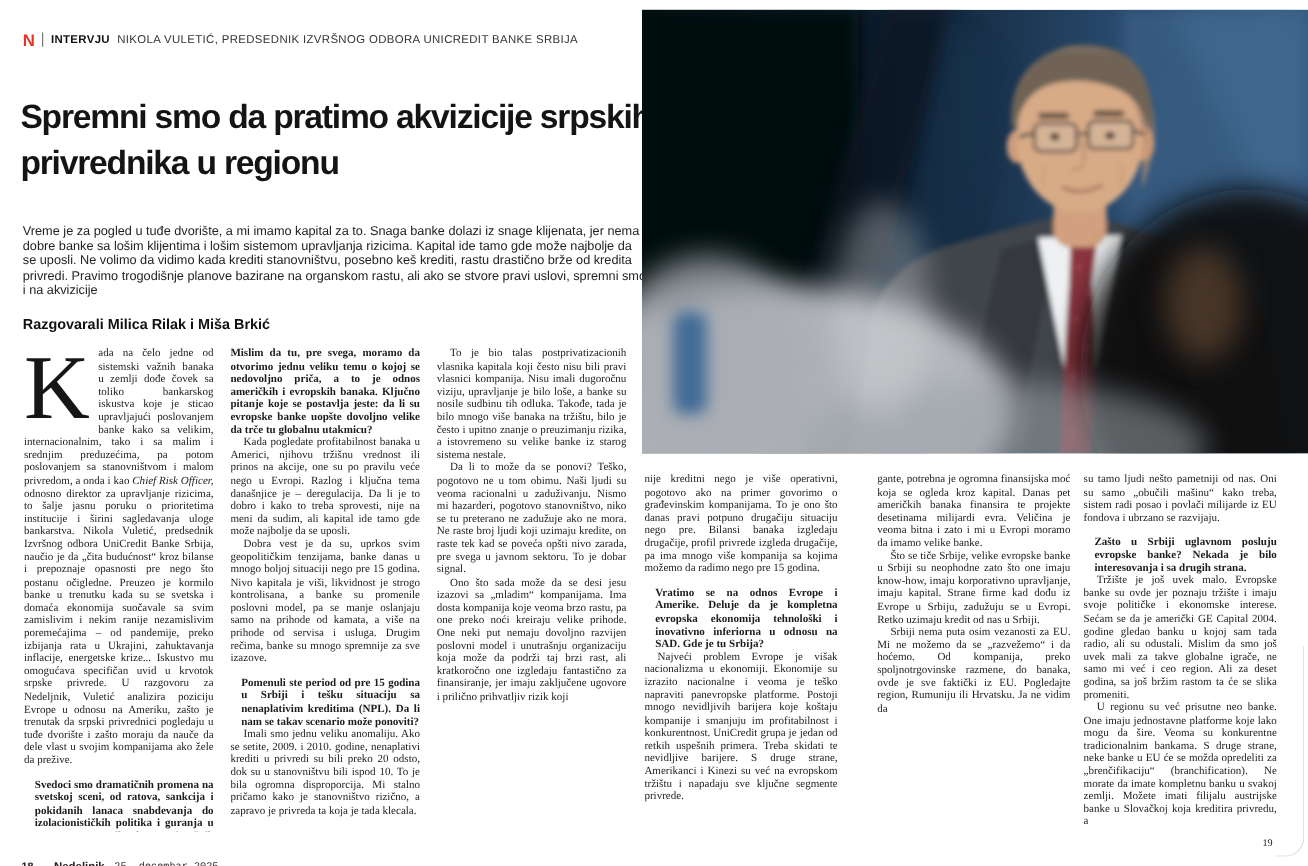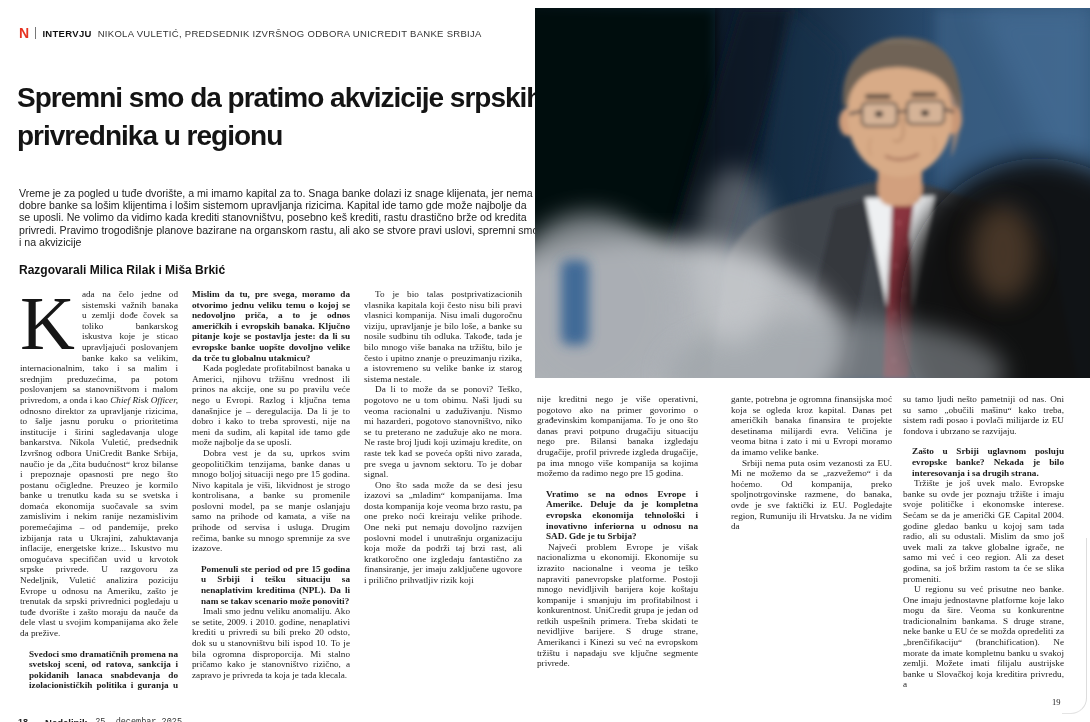--- a/index.html
+++ b/index.html
@@ -164,20 +164,21 @@
 </div>
 
 <div class="col c4">
   <p>nije kreditni nego je više operativni, pogotovo ako na primer govorimo o građevinskim kompanijama. To je ono što danas pravi potpuno drugačiju situaciju nego pre. Bilansi banaka izgledaju drugačije, profil privrede izgleda drugačije, pa ima mnogo više kompanija sa kojima možemo da radimo nego pre 15 godina.</p>
   <p class="q">Vratimo se na odnos Evrope i Amerike. Deluje da je kompletna evropska ekonomija tehnološki i inovativno inferiorna u odnosu na SAD. Gde je tu Srbija?</p>
   <p class="ind">Najveći problem Evrope je višak nacionalizma u ekonomiji. Ekonomije su izrazito nacionalne i veoma je teško napraviti panevropske platforme. Postoji mnogo nevidljivih barijera koje koštaju kompanije i smanjuju im profitabilnost i konkurentnost. UniCredit grupa je jedan od retkih uspešnih primera. Treba skidati te nevidljive barijere. S druge strane, Amerikanci i Kinezi su već na evropskom tržištu i napadaju sve ključne segmente privrede.</p>
 </div>
 
 <div class="col c5">
   <p>gante, potrebna je ogromna finansijska moć koja se ogleda kroz kapital. Danas pet američkih banaka finansira te projekte desetinama milijardi evra. Veličina je veoma bitna i zato i mi u Evropi moramo da imamo velike banke.</p>
+  <p class="ind">Što se tiče Srbije, velike evropske banke u Srbiji su neophodne zato što one imaju know-how, imaju korporativno upravljanje, imaju kapital. Strane firme kad dođu iz Evrope u Srbiju, zadužuju se u Evropi. Retko uzimaju kredit od nas u Srbiji.</p>
   <p class="ind">Srbiji nema puta osim vezanosti za EU. Mi ne možemo da se „razvežemo“ i da hoćemo. Od kompanija, preko spoljnotrgovinske razmene, do banaka, ovde je sve faktički iz EU. Pogledajte region, Rumuniju ili Hrvatsku. Ja ne vidim da</p>
 </div>
 
 <div class="col c6">
   <p>su tamo ljudi nešto pametniji od nas. Oni su samo „obučili mašinu“ kako treba, sistem radi posao i povlači milijarde iz EU fondova i ubrzano se razvijaju.</p>
   <p class="q">Zašto u Srbiji uglavnom posluju evropske banke? Nekada je bilo interesovanja i sa drugih strana.</p>
   <p class="ind">Tržište je još uvek malo. Evropske banke su ovde jer poznaju tržište i imaju svoje političke i ekonomske interese. Sećam se da je američki GE Capital 2004. godine gledao banku u kojoj sam tada radio, ali su odustali. Mislim da smo još uvek mali za takve globalne igrače, ne samo mi već i ceo region. Ali za deset godina, sa još bržim rastom ta će se slika promeniti.</p>
   <p class="ind">U regionu su već prisutne neo banke. One imaju jednostavne platforme koje lako mogu da šire. Veoma su konkurentne tradicionalnim bankama. S druge strane, neke banke u EU će se možda opredeliti za „brenčifikaciju“ (branchification). Ne morate da imate kompletnu banku u svakoj zemlji. Možete imati filijalu austrijske banke u Slovačkoj koja kreditira privredu, a</p>
 </div>
 

